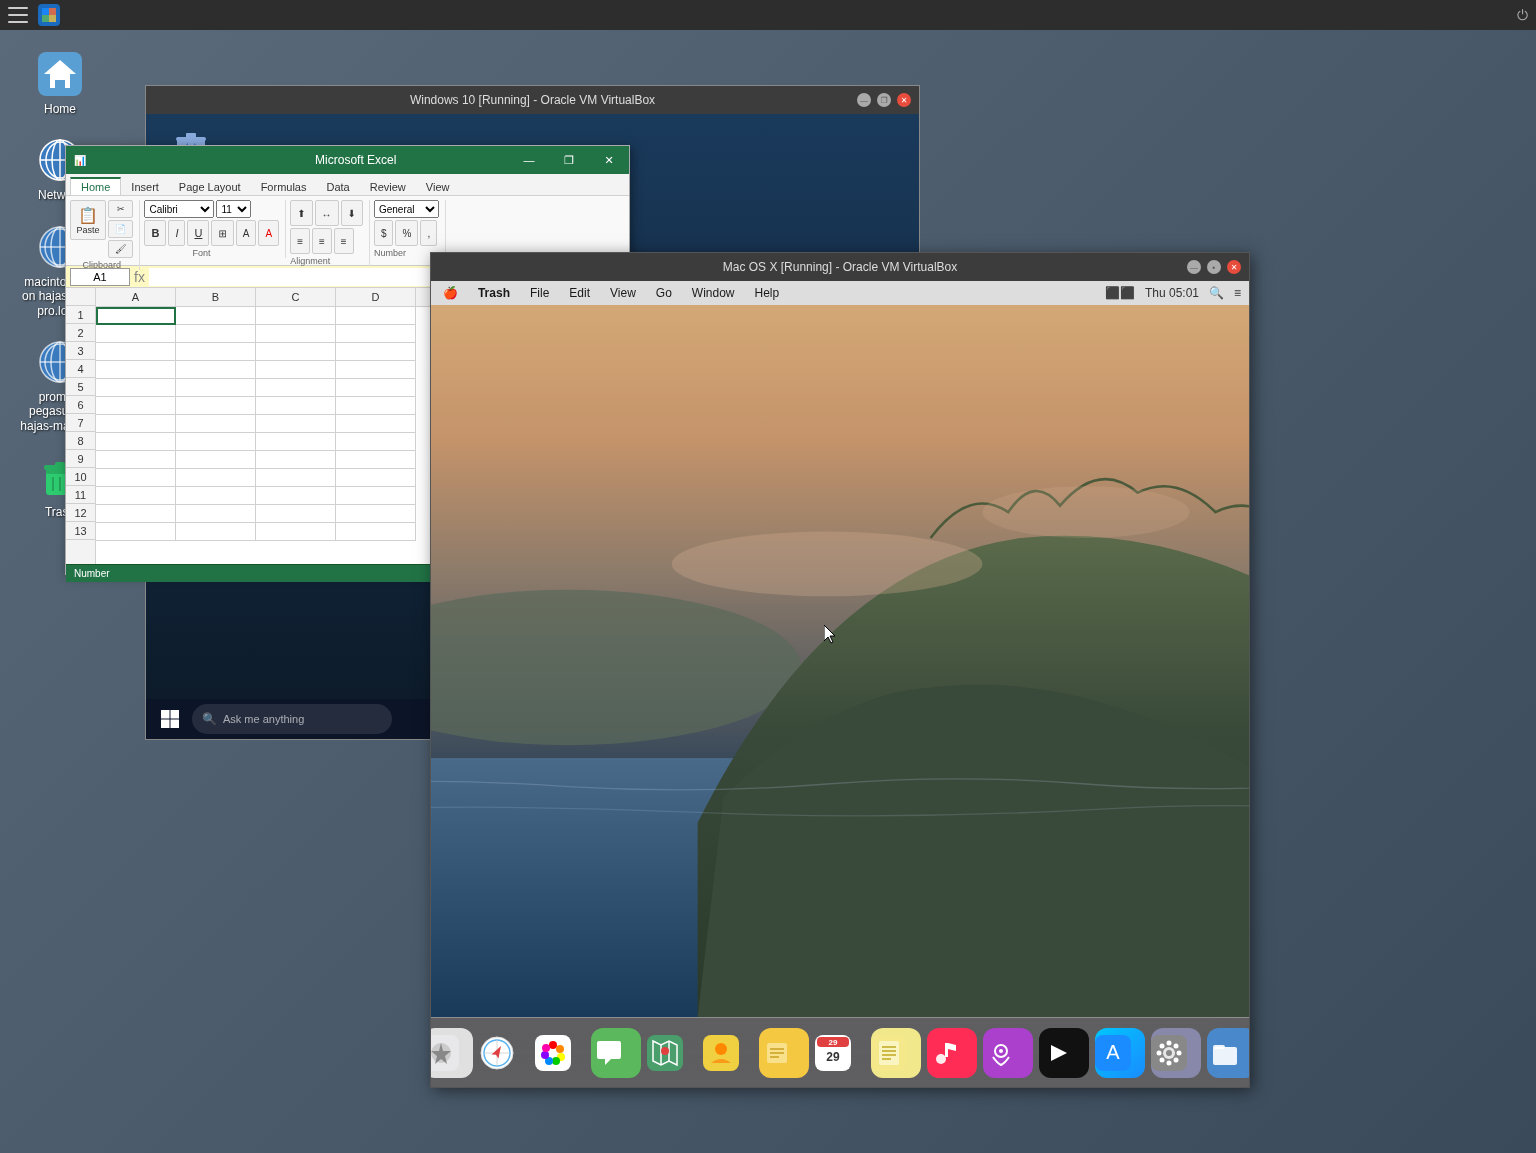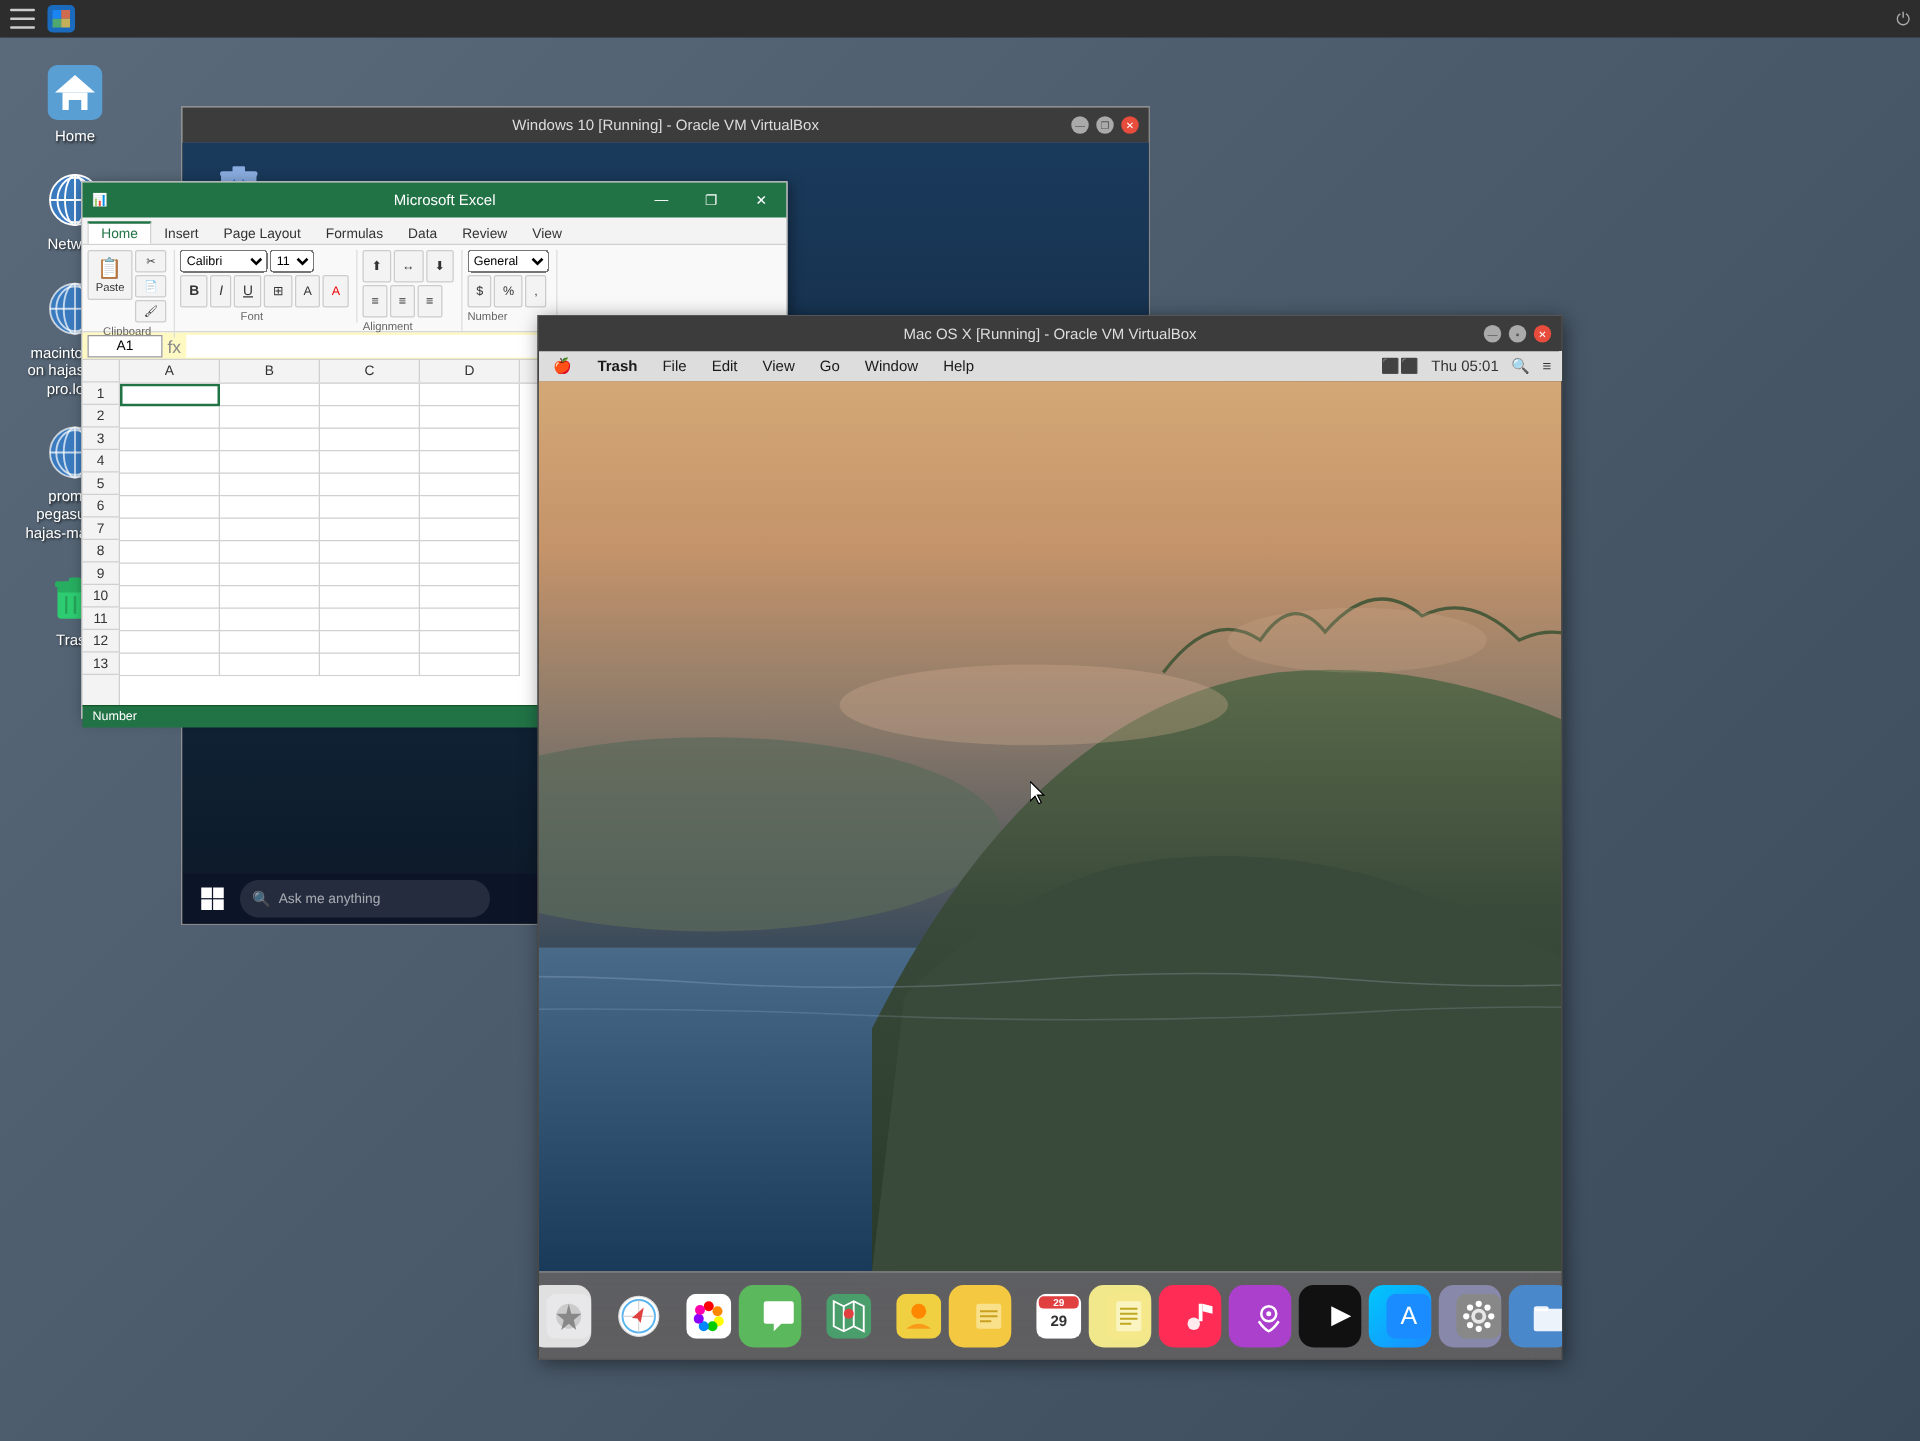--- a/index.html
+++ b/index.html
@@ -488,21 +488,21 @@
       gap: 6px;
       padding: 4px 10px;
     }
     .dock-icon {
       width: 50px;
       height: 50px;
       border-radius: 12px;
       cursor: pointer;
       display: flex;
       align-items: center;
-      justify-content: flex-end;
+      justify-content: flex-start;
       font-size: 10px;
       position: relative;
       flex-shrink: 0;
     }
 
     
     svg { display: inline-block; }
 
     
     .network-icon {

